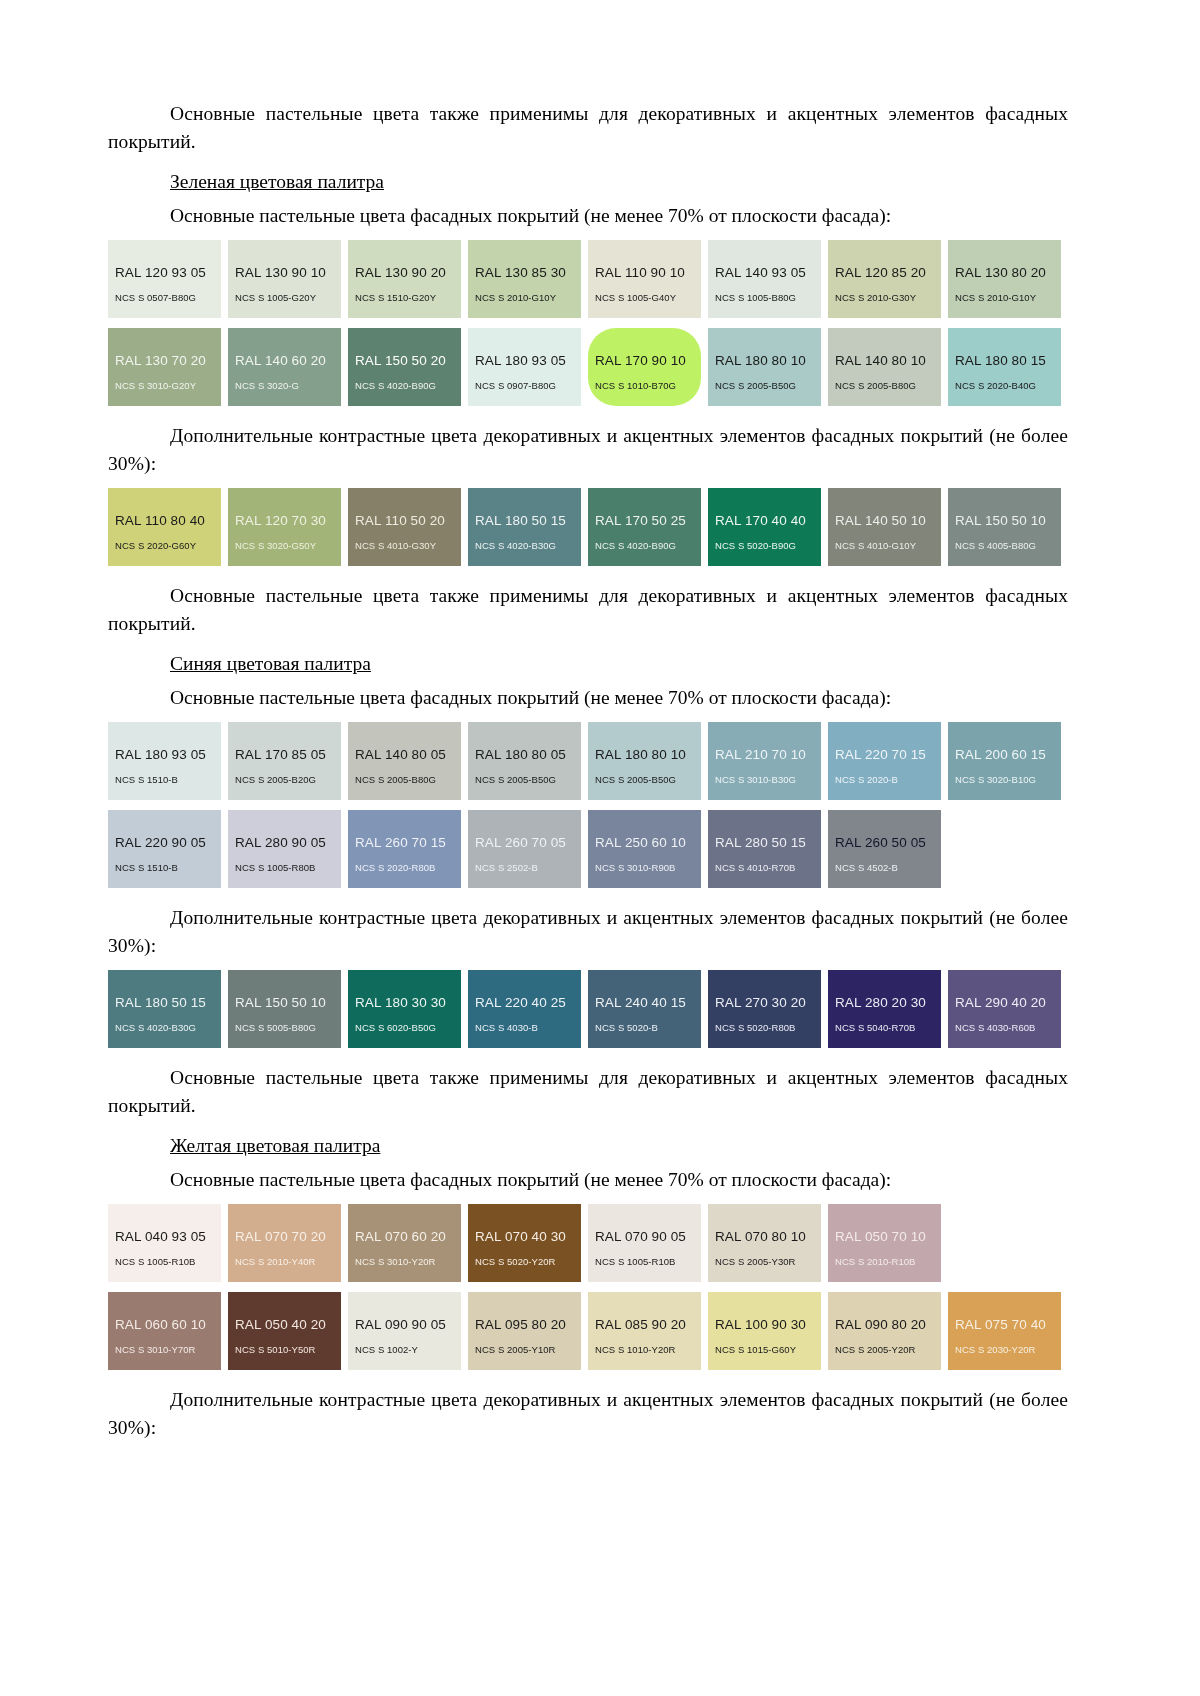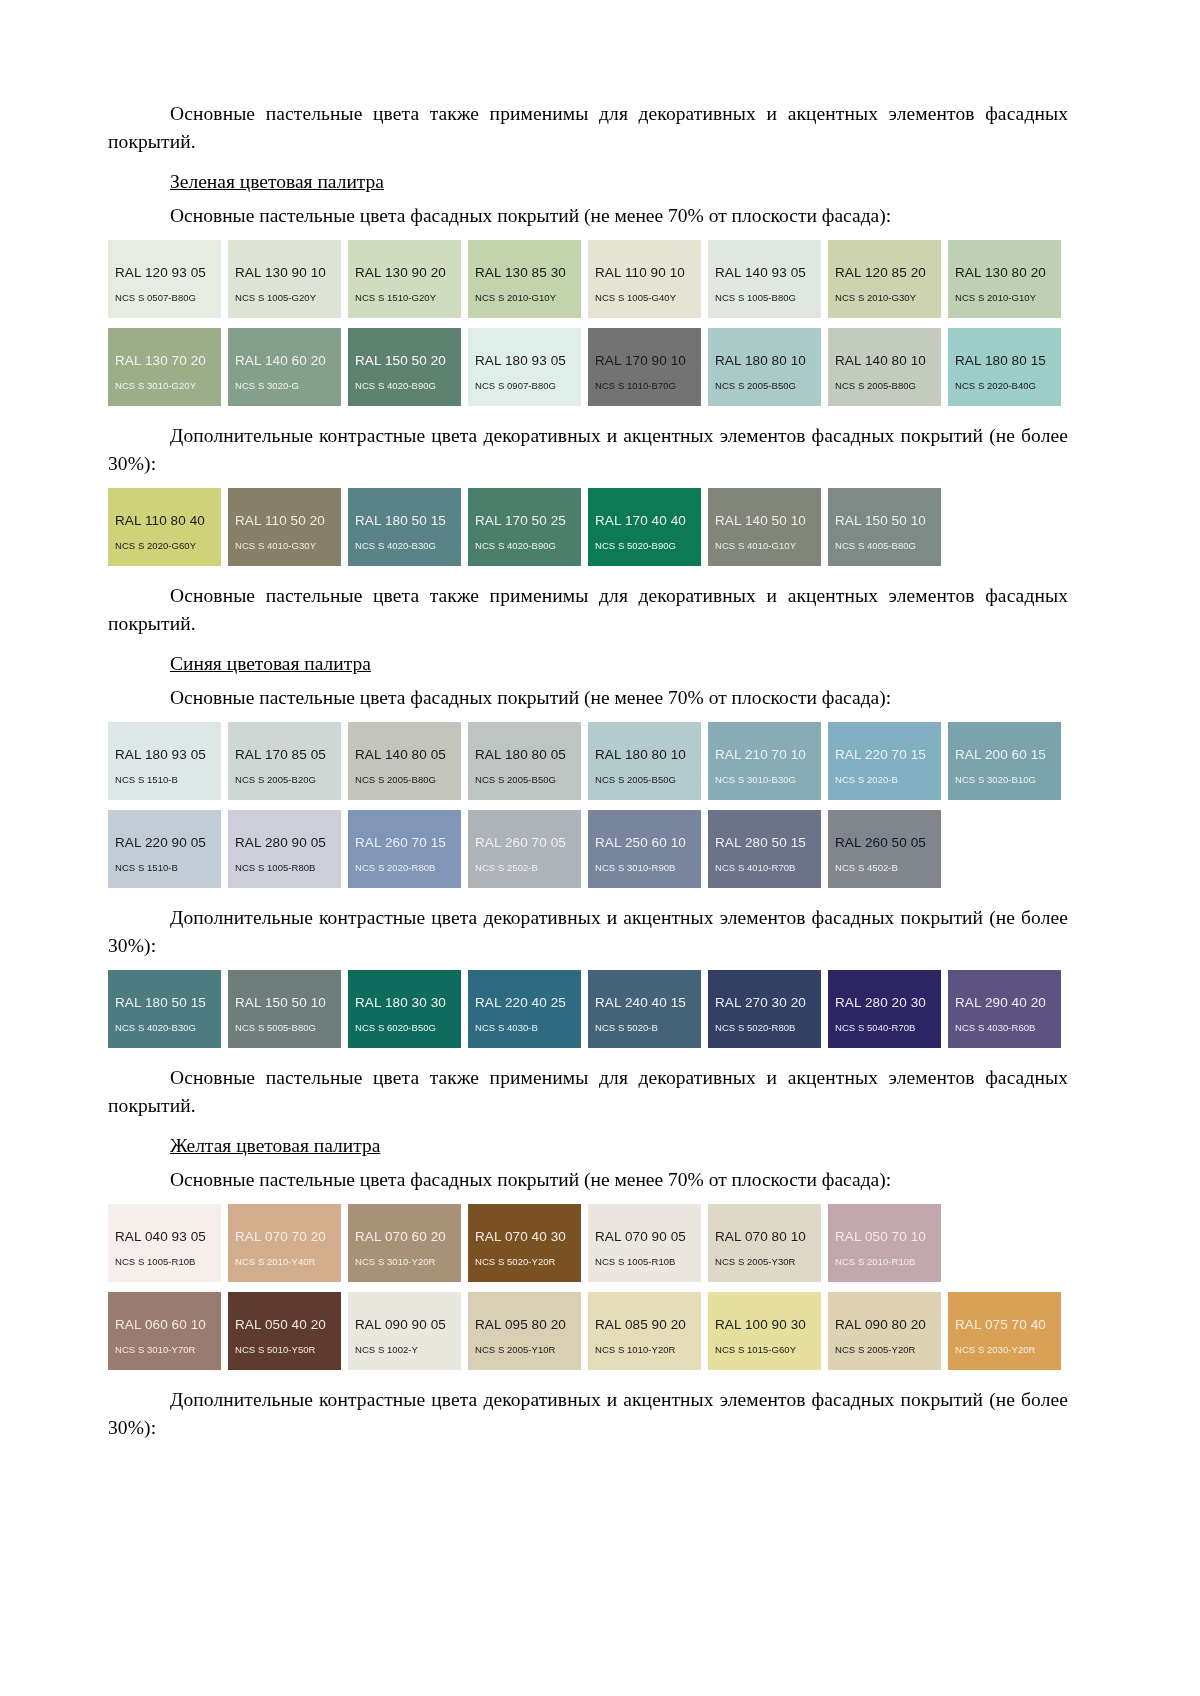--- a/index.html
+++ b/index.html
@@ -151,21 +151,21 @@
           <div class="ncs" style="color: rgb(242, 244, 238);">NCS S 3020-G</div>
         </div>
         <div class="swatch" style="background: rgb(94, 130, 112);">
           <div class="ral" style="color: #ffffff;">RAL 150 50 20</div>
           <div class="ncs" style="color: rgb(242, 244, 238);">NCS S 4020-B90G</div>
         </div>
         <div class="swatch" style="background: rgb(224, 238, 234);">
           <div class="ral" style="color: rgb(26, 26, 26);">RAL 180 93 05</div>
           <div class="ncs" style="color: rgb(26, 26, 26);">NCS S 0907-B80G</div>
         </div>
-        <div class="swatch" style="background: #737373;">
+        <div class="swatch" style="background: #bef264; border-radius: 28px;">
           <div class="ral" style="color: rgb(26, 26, 26);">RAL 170 90 10</div>
           <div class="ncs" style="color: rgb(26, 26, 26);">NCS S 1010-B70G</div>
         </div>
         <div class="swatch" style="background: rgb(169, 202, 198);">
           <div class="ral" style="color: rgb(26, 26, 26);">RAL 180 80 10</div>
           <div class="ncs" style="color: rgb(26, 26, 26);">NCS S 2005-B50G</div>
         </div>
         <div class="swatch" style="background: rgb(194, 203, 189);">
           <div class="ral" style="color: rgb(26, 26, 26);">RAL 140 80 10</div>
           <div class="ncs" style="color: rgb(26, 26, 26);">NCS S 2005-B80G</div>
@@ -178,20 +178,24 @@
 
     <p class="para">Дополнительные контрастные цвета декоративных и акцентных элементов фасадных покрытий (не более 30%):</p>
 
     <div style="height:10px"></div>
 
     <div class="swatch-row row-group">
         <div class="swatch" style="background: rgb(207, 210, 120);">
           <div class="ral" style="color: rgb(26, 26, 26);">RAL 110 80 40</div>
           <div class="ncs" style="color: rgb(26, 26, 26);">NCS S 2020-G60Y</div>
         </div>
+        <div class="swatch" style="background: rgb(163, 180, 120);">
+          <div class="ral" style="color: rgb(238, 240, 226);">RAL 120 70 30</div>
+          <div class="ncs" style="color: rgb(238, 240, 226);">NCS S 3020-G50Y</div>
+        </div>
         <div class="swatch" style="background: rgb(135, 128, 104);">
           <div class="ral" style="color: rgb(238, 234, 222);">RAL 110 50 20</div>
           <div class="ncs" style="color: rgb(238, 234, 222);">NCS S 4010-G30Y</div>
         </div>
         <div class="swatch" style="background: rgb(90, 131, 136);">
           <div class="ral" style="color: rgb(238, 242, 242);">RAL 180 50 15</div>
           <div class="ncs" style="color: rgb(238, 242, 242);">NCS S 4020-B30G</div>
         </div>
         <div class="swatch" style="background: rgb(74, 127, 108);">
           <div class="ral" style="color: rgb(238, 242, 239);">RAL 170 50 25</div>

